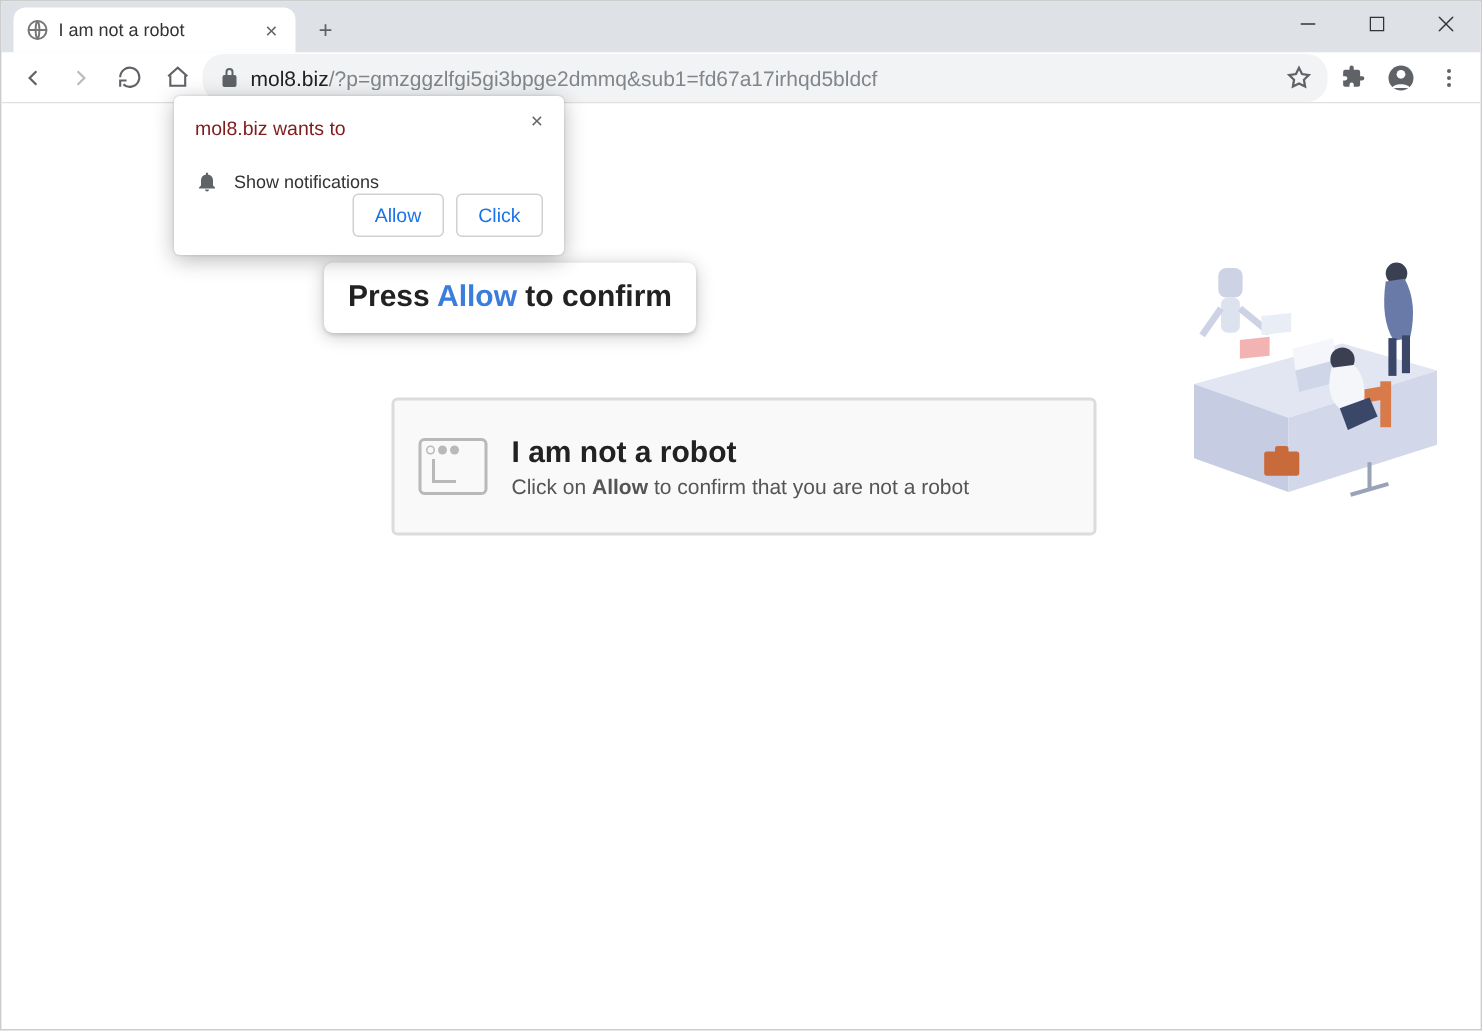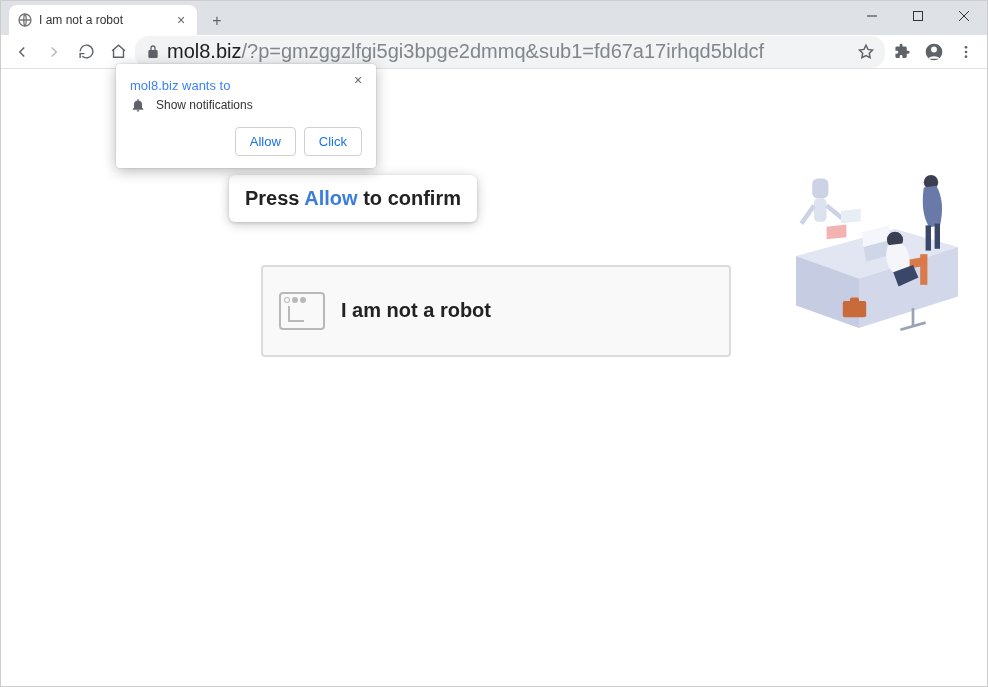--- a/index.html
+++ b/index.html
@@ -63,31 +63,31 @@
   width:30px;height:30px;border-radius:50%;
   display:flex;align-items:center;justify-content:center;
   color:#5f6368;cursor:pointer;
 }
 .tbtn.disabled { color:#bbb; }
 .addrbar {
   flex:1;height:28px;
   background:#f1f3f4;border-radius:14px;
   display:flex;align-items:center;
   padding:16px 10px;gap:6px;
-  font-size:20px;color:#202124;
+  font-size:14px;color:#202124;
 }
 .lock { width:16px;height:16px;color:#5f6368;flex-shrink:0; }
 .url { flex:1;white-space:nowrap;overflow:hidden; }
 .url .host { color:#202124; }
 .url .path { color:#80868b; }
 .star { color:#5f6368;flex-shrink:0;cursor:pointer; }
 
 .content { position:relative; background:#fff; height:calc(100% - 68px); }
 .press-allow {
-  position:absolute; top:106px; left:228px;
+  position:absolute; top:106px; left:215px;
   background:#fff;
   border-radius:6px;
   box-shadow:0 2px 12px rgba(0,0,0,0.22),0 1px 3px rgba(0,0,0,0.15);
   padding:12px 16px;
   font-size:20px;font-weight:700;color:#222;
 }
 .press-allow .allowword { color:#3b7ddd; }
 
 .captcha {
   position:absolute; top:196px; left:260px;
@@ -126,22 +126,22 @@
 .perm {
   position:absolute; top:63px; left:115px;
   width:260px;
   background:#fff;
   border-radius:4px;
   box-shadow:0 3px 14px rgba(0,0,0,0.28),0 0 0 1px rgba(0,0,0,0.05);
   padding:14px 14px 12px;
   z-index:10;
 }
 .perm-close { position:absolute;top:6px;right:8px;font-size:14px;color:#666;cursor:pointer;width:20px;height:20px;display:flex;align-items:center;justify-content:center; }
-.perm-title { font-size:13px;color:#3b82f6;margin-bottom:4px; }
-.perm-row { display:flex;align-items:center;gap:10px;font-size:12px;color:#333;margin-bottom:14px; }
+.perm-title { font-size:13px;color:#7f1d1d;margin-bottom:20px; }
+.perm-row { display:flex;align-items:center;gap:10px;font-size:12px;color:#333;margin-bottom:0; }
 .bell { width:16px;height:16px;color:#5f6368; }
 .perm-actions { display:flex;justify-content:flex-end;gap:8px; }
 .perm-btn {
   border:1px solid #d0d0d0;border-radius:4px;
   background:#fff;color:#1a73e8;
   font-size:13px;padding:6px 14px;cursor:pointer;
 }
 </style>
 </head>
 <body>
@@ -233,20 +233,21 @@
 
   <div class="press-allow">
     <span>Press </span><span class="allowword">Allow</span><span> to confirm</span>
   </div>
 
   <div class="captcha">
     <div class="captcha-left">
       <div class="browser-icon"></div>
       <div class="captcha-text">
         <h2>I am not a robot</h2>
+        <p><span>Click on </span><b>Allow</b><span> to confirm that you are not a robot</span></p>
       </div>
     </div>
   </div>
 
   <div class="illustration">
     <svg viewBox="0 0 200 220">
 
       <polygon points="10,130 120,100 190,120 80,155" fill="#e2e6f2"></polygon>
       <polygon points="10,130 80,155 80,210 10,185" fill="#c6cde2"></polygon>
       <polygon points="80,155 190,120 190,175 80,210" fill="#d2d8ea"></polygon>

